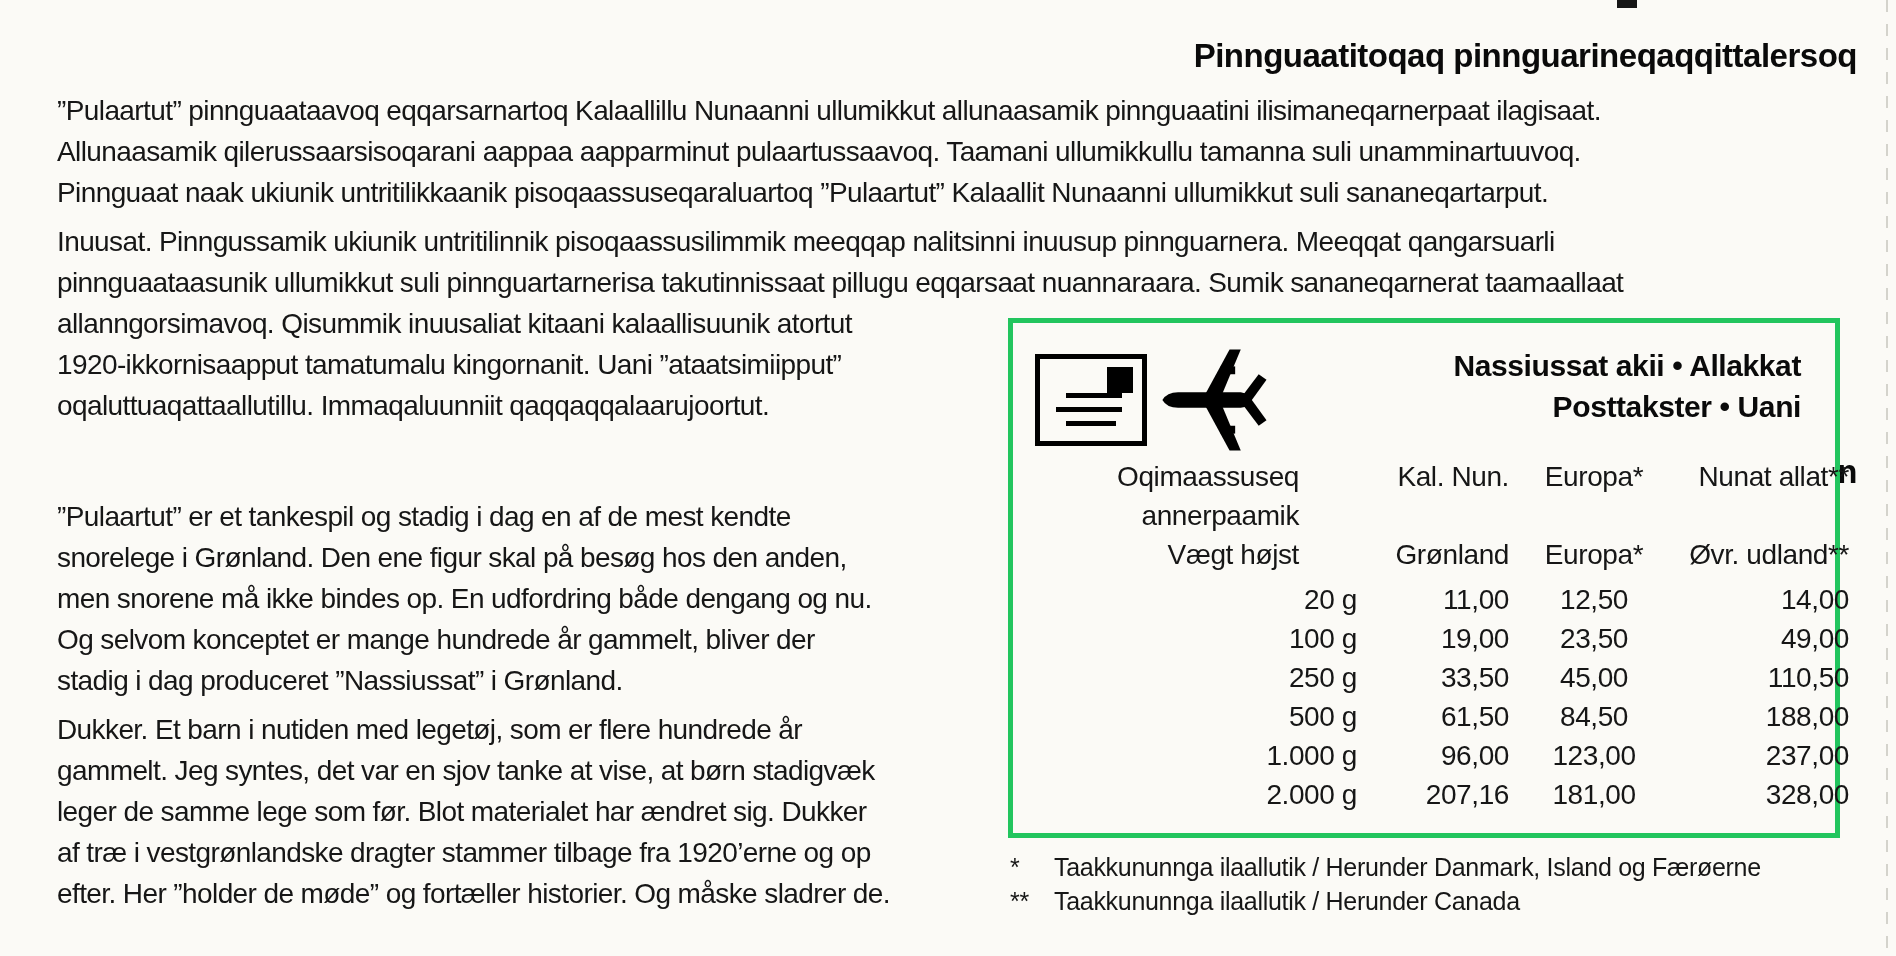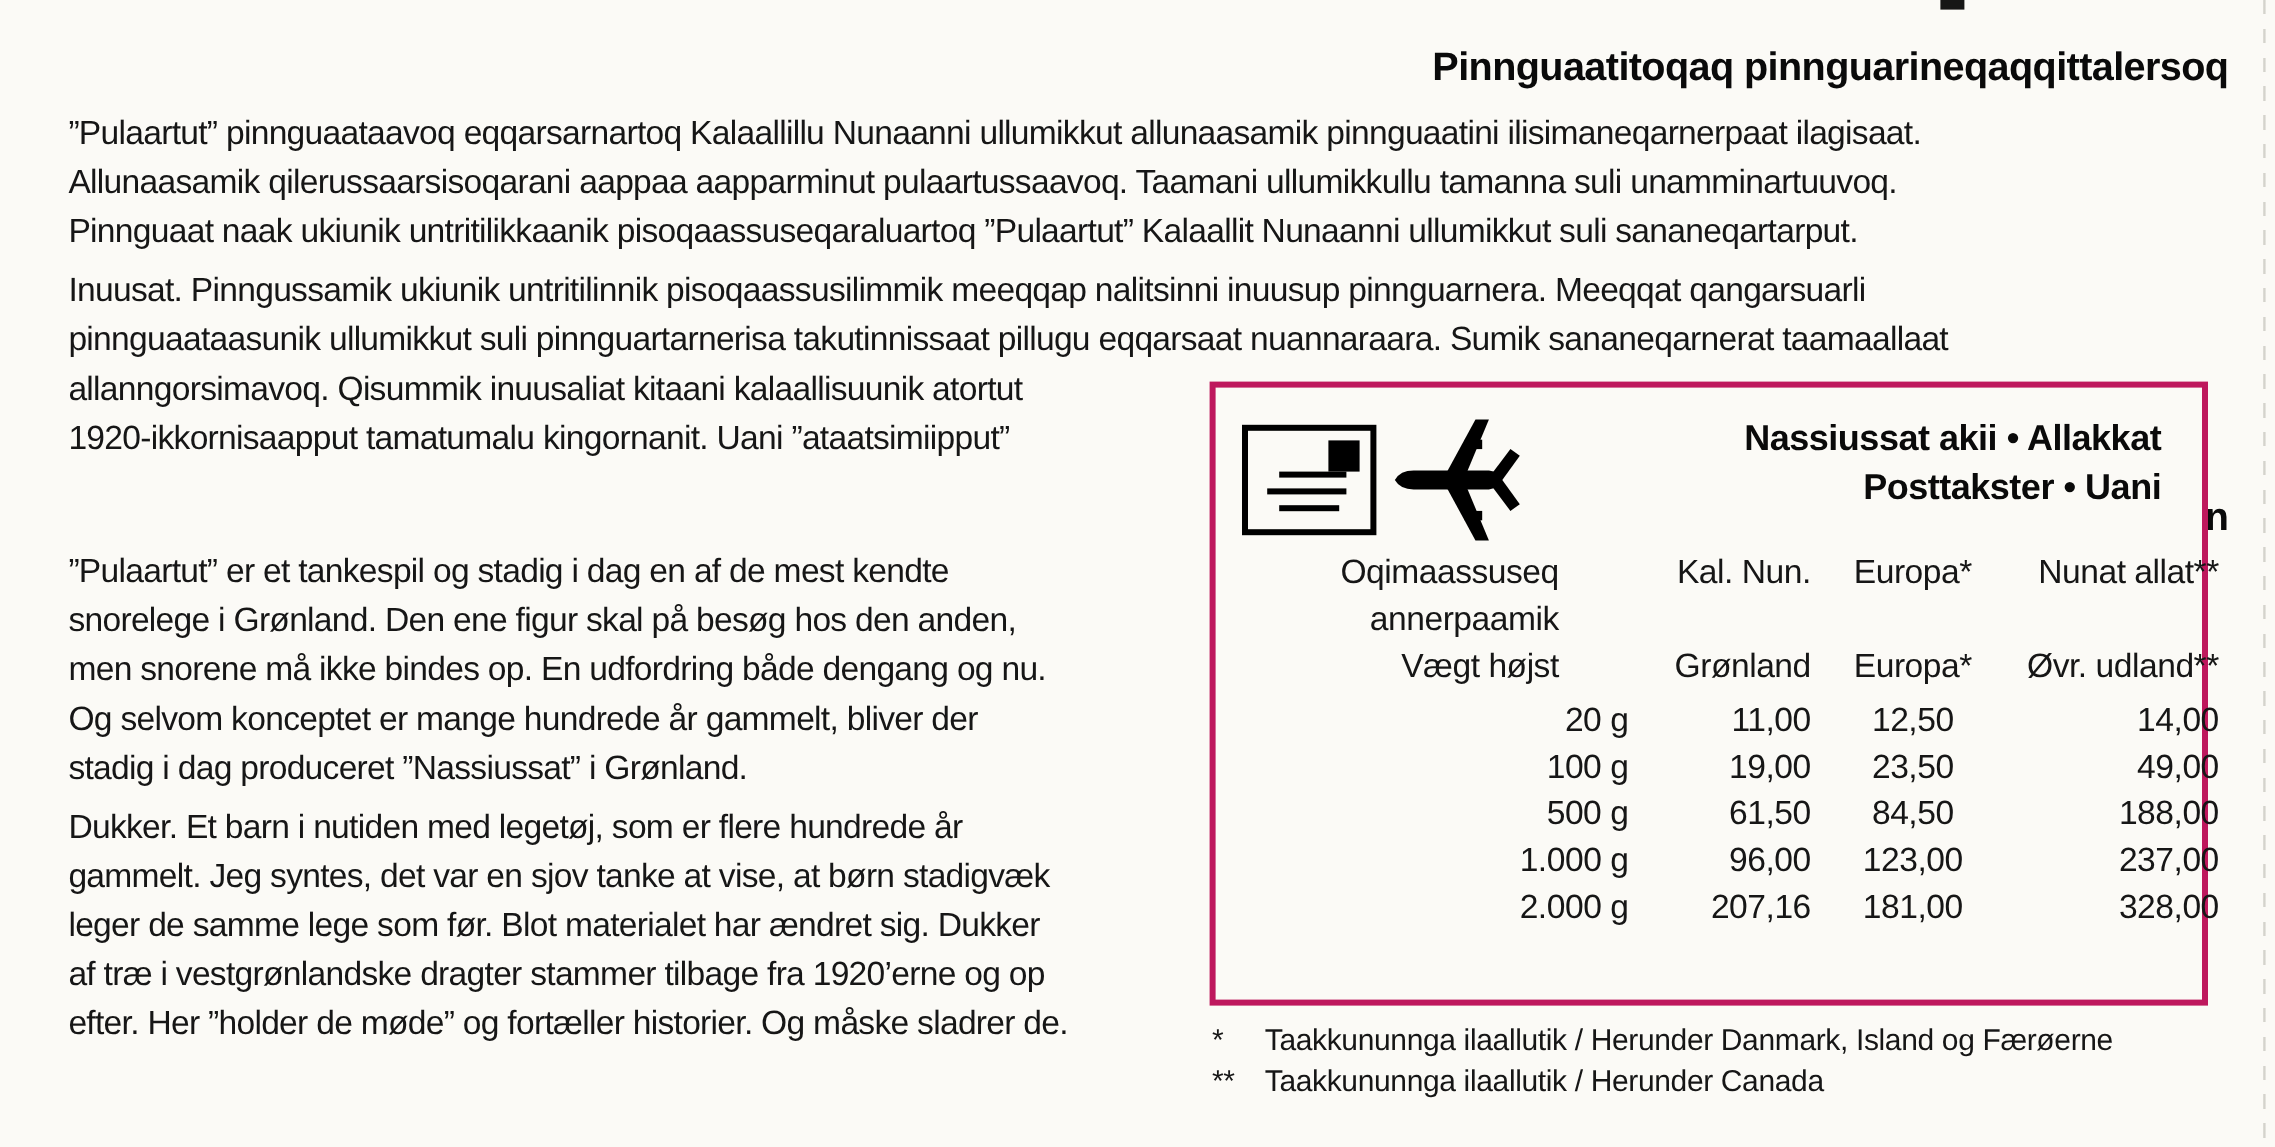--- a/index.html
+++ b/index.html
@@ -17,21 +17,21 @@
   .doc-heading.h2{margin:26px 0 4px 0;}
   .para{margin:0 0 8px 0;}
   .para.last{margin-bottom:12px;}
   .line{
     font-size:28px;line-height:41px;letter-spacing:-0.6px;
     white-space:nowrap;
   }
   
   .rates-box{
     position:absolute;left:1008px;top:318px;width:832px;height:520px;
-    border:5px solid #be185d;background:#fbfaf6;box-sizing:border-box;
+    border:5px solid #22c55e;background:#fbfaf6;box-sizing:border-box;
   }
   .box-icons{position:absolute;top:18px;left:22px;display:flex;align-items:center;}
   .envelope{
     width:112px;height:92px;border:5px solid #000;position:relative;
     box-sizing:border-box;background:transparent;
   }
   .envelope .stamp{position:absolute;top:8px;right:9px;width:26px;height:26px;background:#000;}
   .envelope .l1{position:absolute;top:34px;left:26px;width:56px;height:5px;background:#000;}
   .envelope .l2{position:absolute;top:48px;left:16px;width:66px;height:5px;background:#000;}
   .envelope .l3{position:absolute;top:62px;left:26px;width:50px;height:5px;background:#000;}
@@ -79,20 +79,21 @@
       <div class="line">”Pulaartut” pinnguaataavoq eqqarsarnartoq Kalaallillu Nunaanni ullumikkut allunaasamik pinnguaatini ilisimaneqarnerpaat ilagisaat.</div>
       <div class="line">Allunaasamik qilerussaarsisoqarani aappaa aapparminut pulaartussaavoq. Taamani ullumikkullu tamanna suli unamminartuuvoq.</div>
       <div class="line">Pinnguaat naak ukiunik untritilikkaanik pisoqaassuseqaraluartoq ”Pulaartut” Kalaallit Nunaanni ullumikkut suli sananeqartarput.</div>
     </div>
 
     <div class="para">
       <div class="line">Inuusat. Pinngussamik ukiunik untritilinnik pisoqaassusilimmik meeqqap nalitsinni inuusup pinnguarnera. Meeqqat qangarsuarli</div>
       <div class="line">pinnguaataasunik ullumikkut suli pinnguartarnerisa takutinnissaat pillugu eqqarsaat nuannaraara. Sumik sananeqarnerat taamaallaat</div>
       <div class="line">allanngorsimavoq. Qisummik inuusaliat kitaani kalaallisuunik atortut</div>
       <div class="line">1920-ikkornisaapput tamatumalu kingornanit. Uani ”ataatsimiipput”</div>
+      <div class="line">oqaluttuaqattaallutillu. Immaqaluunniit qaqqaqqalaarujoortut.</div>
     </div>
 
     <h2 class="doc-heading h2">Gammel leg i spil med nutiden</h2>
 
     <div class="para">
       <div class="line">”Pulaartut” er et tankespil og stadig i dag en af de mest kendte</div>
       <div class="line">snorelege i Grønland. Den ene figur skal på besøg hos den anden,</div>
       <div class="line">men snorene må ikke bindes op. En udfordring både dengang og nu.</div>
       <div class="line">Og selvom konceptet er mange hundrede år gammelt, bliver der</div>
       <div class="line">stadig i dag produceret ”Nassiussat” i Grønland.</div>
@@ -161,20 +162,26 @@
           <td class="c3">12,50</td>
           <td class="c4">14,00</td>
         </tr>
         <tr>
           <td class="c1">100 g</td>
           <td class="c2">19,00</td>
           <td class="c3">23,50</td>
           <td class="c4">49,00</td>
         </tr>
         <tr>
+          <td class="c1">250 g</td>
+          <td class="c2">33,50</td>
+          <td class="c3">45,00</td>
+          <td class="c4">110,50</td>
+        </tr>
+        <tr>
           <td class="c1">500 g</td>
           <td class="c2">61,50</td>
           <td class="c3">84,50</td>
           <td class="c4">188,00</td>
         </tr>
         <tr>
           <td class="c1">1.000 g</td>
           <td class="c2">96,00</td>
           <td class="c3">123,00</td>
           <td class="c4">237,00</td>

